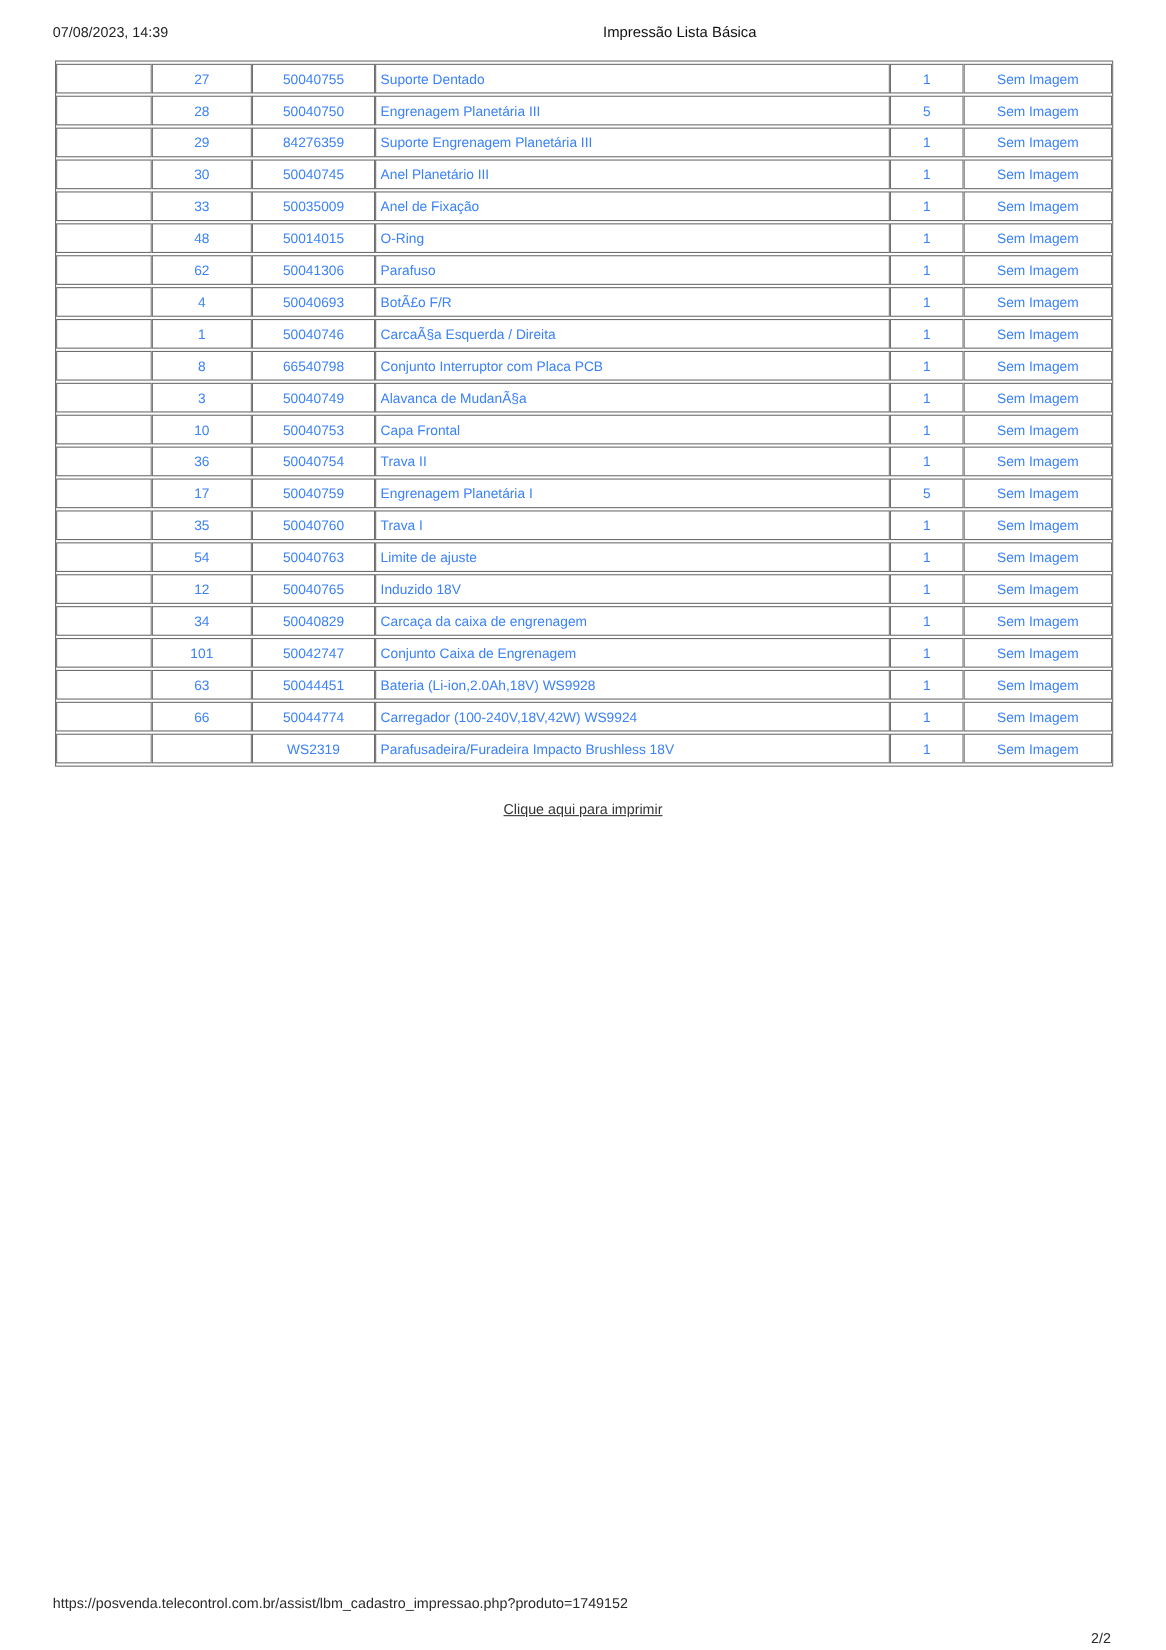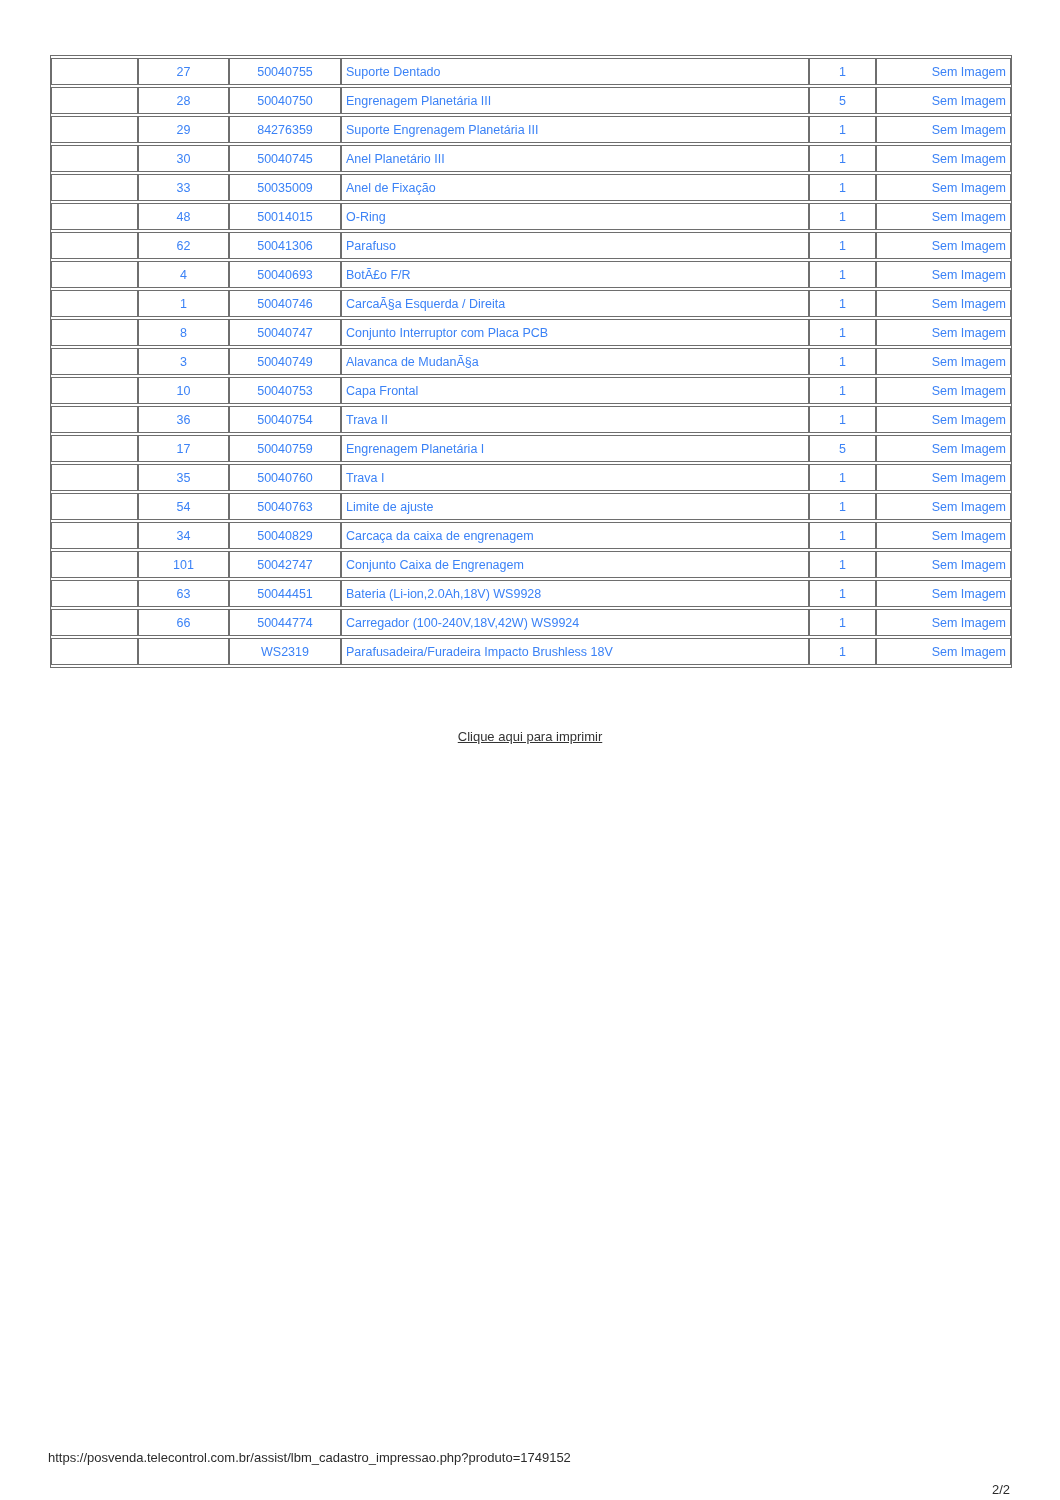--- a/index.html
+++ b/index.html
@@ -42,21 +42,21 @@
     vertical-align: middle;
     overflow: hidden;
     white-space: nowrap;
     background: #fff;
   }
   td.c-empty { }
   td.c-num  { text-align: center; }
   td.c-code { text-align: center; }
   td.c-desc { text-align: left; padding-left: 10px; }
   td.c-qty  { text-align: center; }
-  td.c-img  { text-align: right; padding-left: 10px; }
+  td.c-img  { text-align: center; padding-left: 10px; }
   .print-link-row {
     position: absolute; top: 727px; left: 0; width: 1060px;
     text-align: center;
   }
   .print-link {
     font-size: 13px;
     color: #333;
     text-decoration: underline;
     cursor: pointer;
   }
@@ -65,20 +65,24 @@
     font-size: 13px; color: #2b2b2b;
   }
   .footer-url { position: absolute; left: 48px; top: 0; white-space: nowrap; }
   .footer-page { position: absolute; right: 50px; top: 0; margin-top: 32px; }
 </style>
 </head>
 <body>
 
 <div class="page">
 
+  <div class="print-header">
+    <div class="print-datetime">07/08/2023, 14:39</div>
+    <div class="print-title">Impressão Lista Básica</div>
+  </div>
 
   <div class="table-wrap">
     <table class="parts">
       <colgroup>
         <col style="width:87px">
         <col style="width:91px">
         <col style="width:112px">
         <col style="width:468px">
         <col style="width:67px">
         <col style="width:135px">
@@ -152,21 +156,21 @@
             <td class="c-empty"></td>
             <td class="c-num">1</td>
             <td class="c-code">50040746</td>
             <td class="c-desc">CarcaÃ§a Esquerda / Direita</td>
             <td class="c-qty">1</td>
             <td class="c-img">Sem Imagem</td>
           </tr>
           <tr>
             <td class="c-empty"></td>
             <td class="c-num">8</td>
-            <td class="c-code">50040747</td>
+            <td class="c-code">66540798</td>
             <td class="c-desc">Conjunto Interruptor com Placa PCB</td>
             <td class="c-qty">1</td>
             <td class="c-img">Sem Imagem</td>
           </tr>
           <tr>
             <td class="c-empty"></td>
             <td class="c-num">3</td>
             <td class="c-code">50040749</td>
             <td class="c-desc">Alavanca de MudanÃ§a</td>
             <td class="c-qty">1</td>
@@ -207,20 +211,28 @@
           <tr>
             <td class="c-empty"></td>
             <td class="c-num">54</td>
             <td class="c-code">50040763</td>
             <td class="c-desc">Limite de ajuste</td>
             <td class="c-qty">1</td>
             <td class="c-img">Sem Imagem</td>
           </tr>
           <tr>
             <td class="c-empty"></td>
+            <td class="c-num">12</td>
+            <td class="c-code">50040765</td>
+            <td class="c-desc">Induzido 18V</td>
+            <td class="c-qty">1</td>
+            <td class="c-img">Sem Imagem</td>
+          </tr>
+          <tr>
+            <td class="c-empty"></td>
             <td class="c-num">34</td>
             <td class="c-code">50040829</td>
             <td class="c-desc">Carcaça da caixa de engrenagem</td>
             <td class="c-qty">1</td>
             <td class="c-img">Sem Imagem</td>
           </tr>
           <tr>
             <td class="c-empty"></td>
             <td class="c-num">101</td>
             <td class="c-code">50042747</td>

